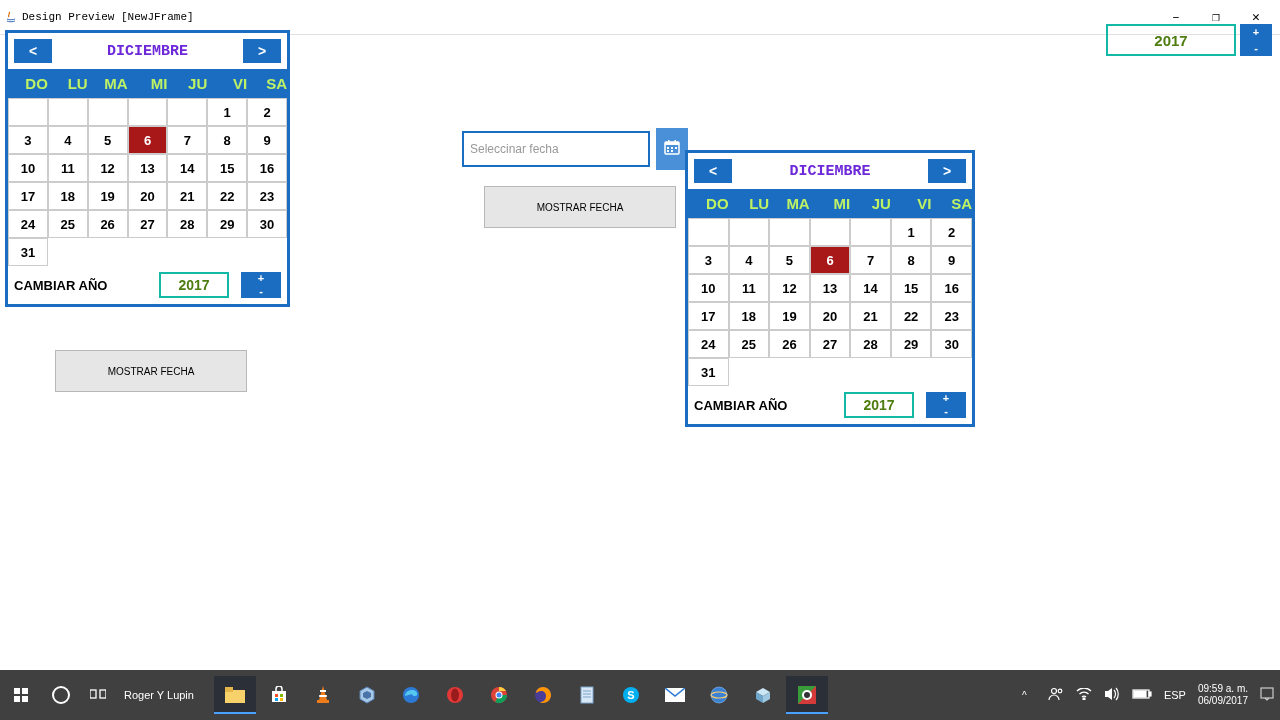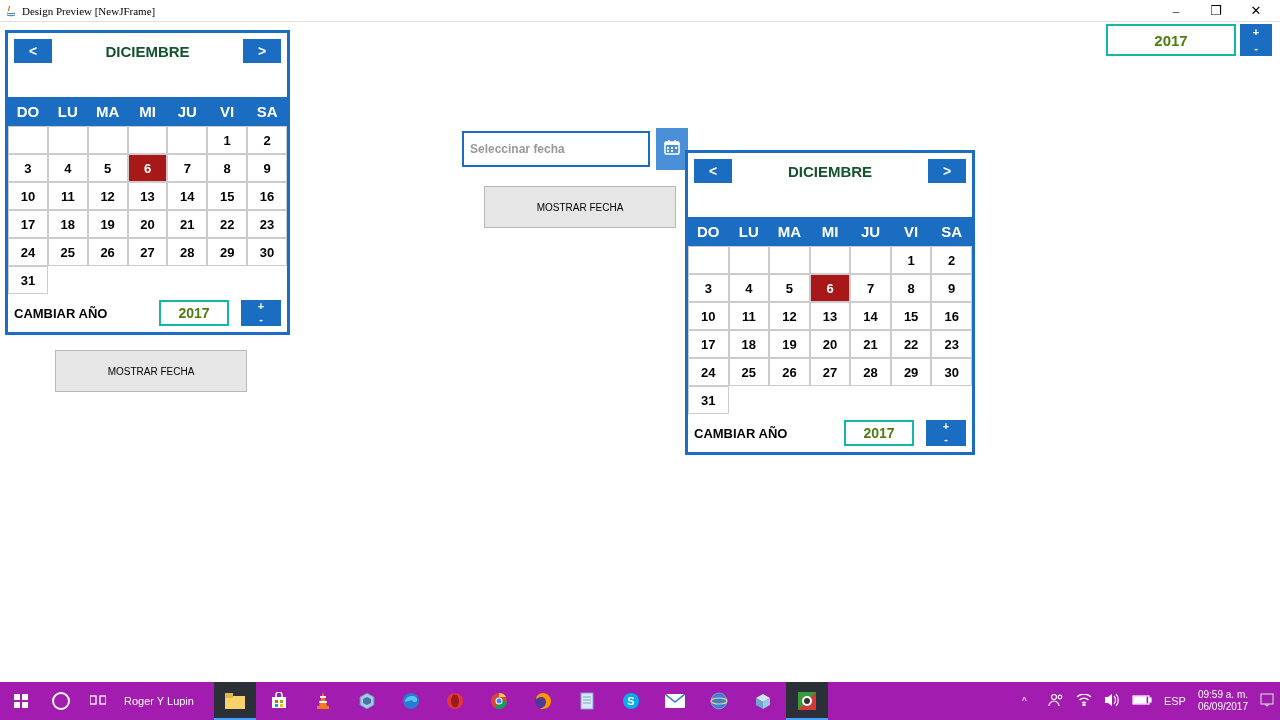--- a/index.html
+++ b/index.html
@@ -11,23 +11,23 @@
     overflow: hidden;
     position: relative;
   }
   
   .titlebar {
     height: 22px;
     background: #fff;
     border-bottom: 1px solid #e0e0e0;
     display: flex;
     align-items: center;
-    padding: 4px 4px;
+    padding: 17px 4px;
     font-size: 11px;
-    font-family: Liberation Serif, serif;
+    font-family: Liberation Mono, monospace;
   }
   .titlebar .java-icon {
     width: 14px; height: 14px;
     margin-right: 4px;
     display: inline-flex; align-items: center; justify-content: center;
   }
   .titlebar .controls {
     margin-left: auto;
     display: flex;
   }
@@ -56,31 +56,31 @@
     border: none;
     width: 38px;
     height: 24px;
     font-weight: bold;
     font-size: 14px;
     cursor: pointer;
   }
   .month-label {
     font-weight: bold;
     font-size: 15px;
-    color: #14532d;
+    color: #6d28d9;
+    font-family: Liberation Mono, monospace;
   }
   .dow-row {
     display: grid;
     grid-template-columns: repeat(7, 1fr);
     background: #1b6dc1;
-    color: #ffffff;
-    font-weight: bold;
-    text-align: center;
+    color: #bef264;
+    font-weight: bold;
+    text-align: right;
     font-size: 15px;
-    margin-top: 28px;
   }
   .dow-row div { padding: 6px 0; }
   .grid {
     display: grid;
     grid-template-columns: repeat(7, 1fr);
   }
   .day-cell {
     border: 1px solid #ccc;
     height: 28px;
     display: flex;
@@ -153,21 +153,20 @@
   .date-input {
     position: absolute;
     left: 462px;
     top: 131px;
     width: 188px;
     height: 36px;
     border: 2px solid #1b6dc1;
     padding: 0 6px;
     font-size: 12px;
     color: #888;
-    font-weight: bold;
   }
   .date-input::placeholder { color: #999; }
   .date-icon-btn {
     position: absolute;
     left: 656px;
     top: 128px;
     width: 32px;
     height: 42px;
     background: #4a90d9;
     border: none;
@@ -189,22 +188,22 @@
     align-items: stretch;
   }
   .topright .year-box { width: 130px; height: 32px; font-size: 15px; border-width: 2px; }
   .topright .pm-stack { width: 32px; }
   .topright .pm-stack button { height: 16px; }
 
   
   .taskbar {
     position: absolute;
     bottom: 0; left: 0; right: 0;
-    height: 38px;
-    background: #a21caf;
+    height: 50px;
+    background: #404040;
     display: flex;
     align-items: center;
     color: #fff;
     font-family: "Segoe UI", Tahoma, sans-serif;
     font-size: 11px;
   }
   .taskbar .start {
     width: 42px; display: flex; justify-content: center; font-size: 14px;
   }
   .taskbar .circle {

